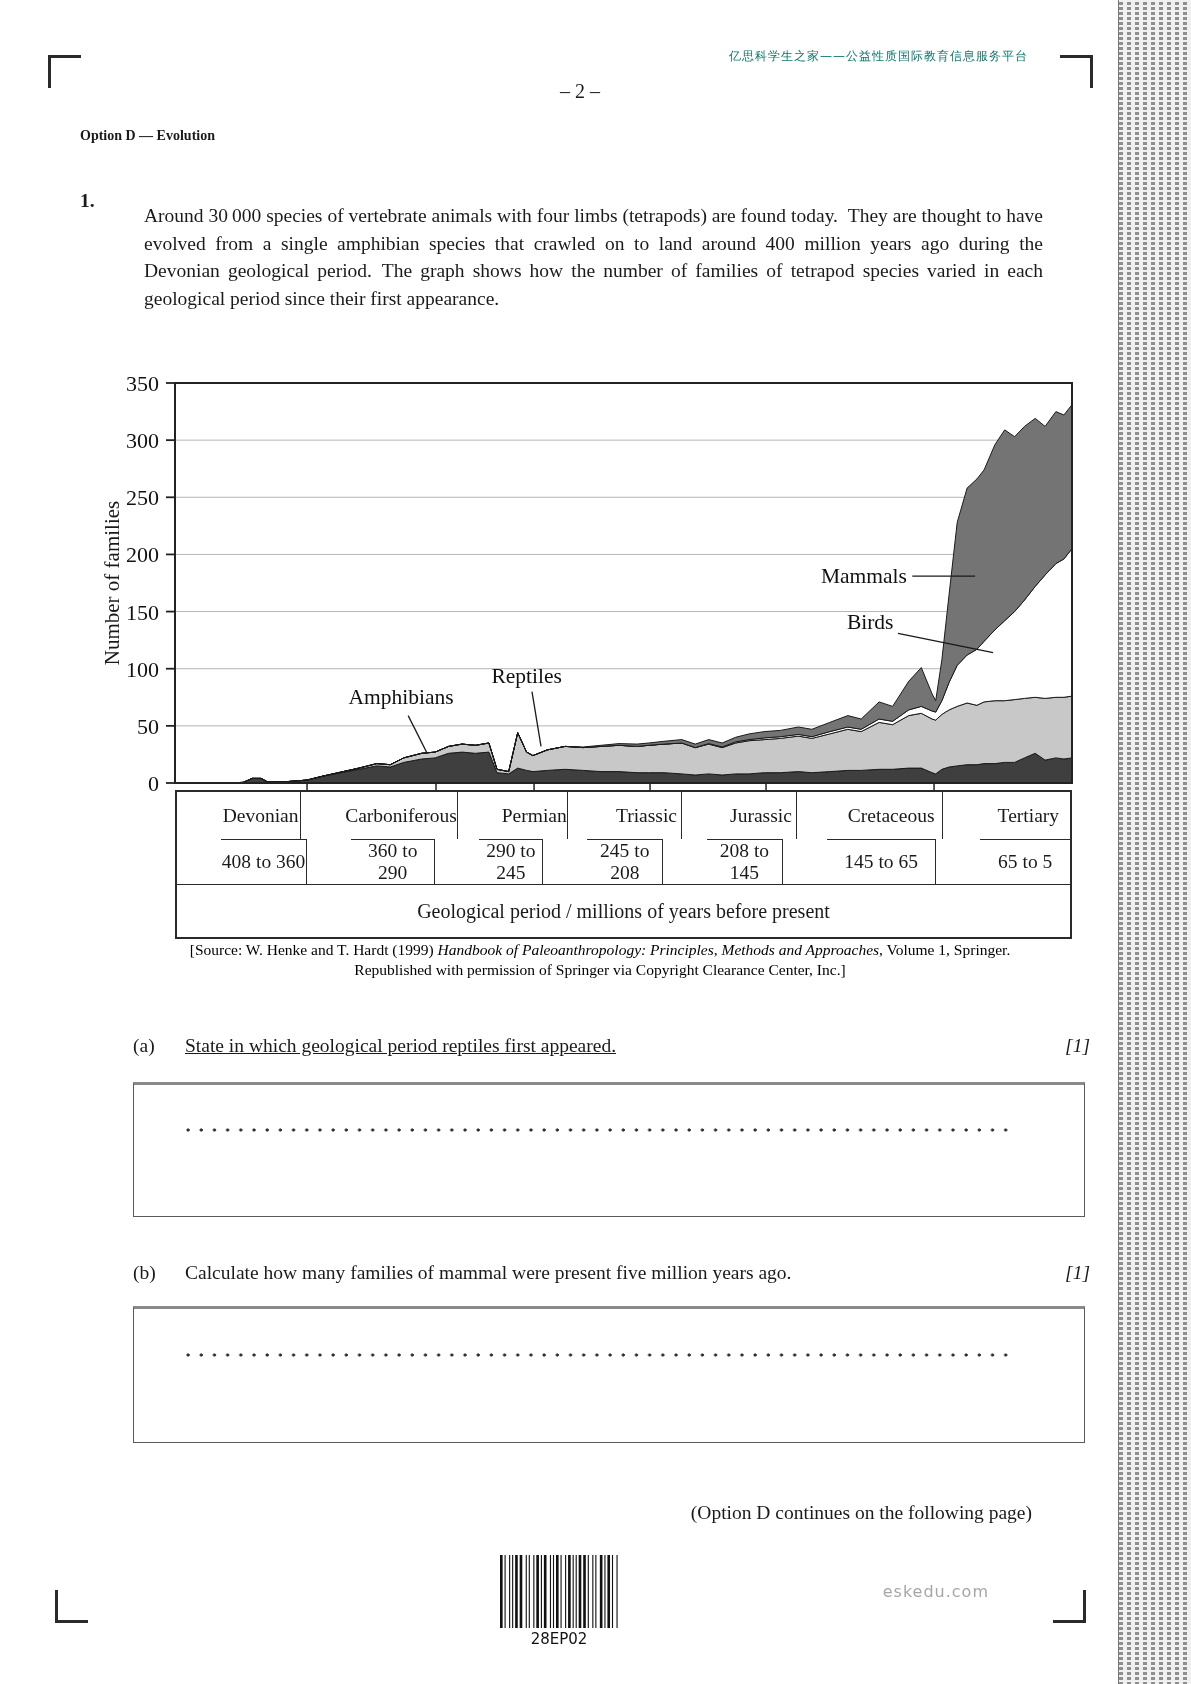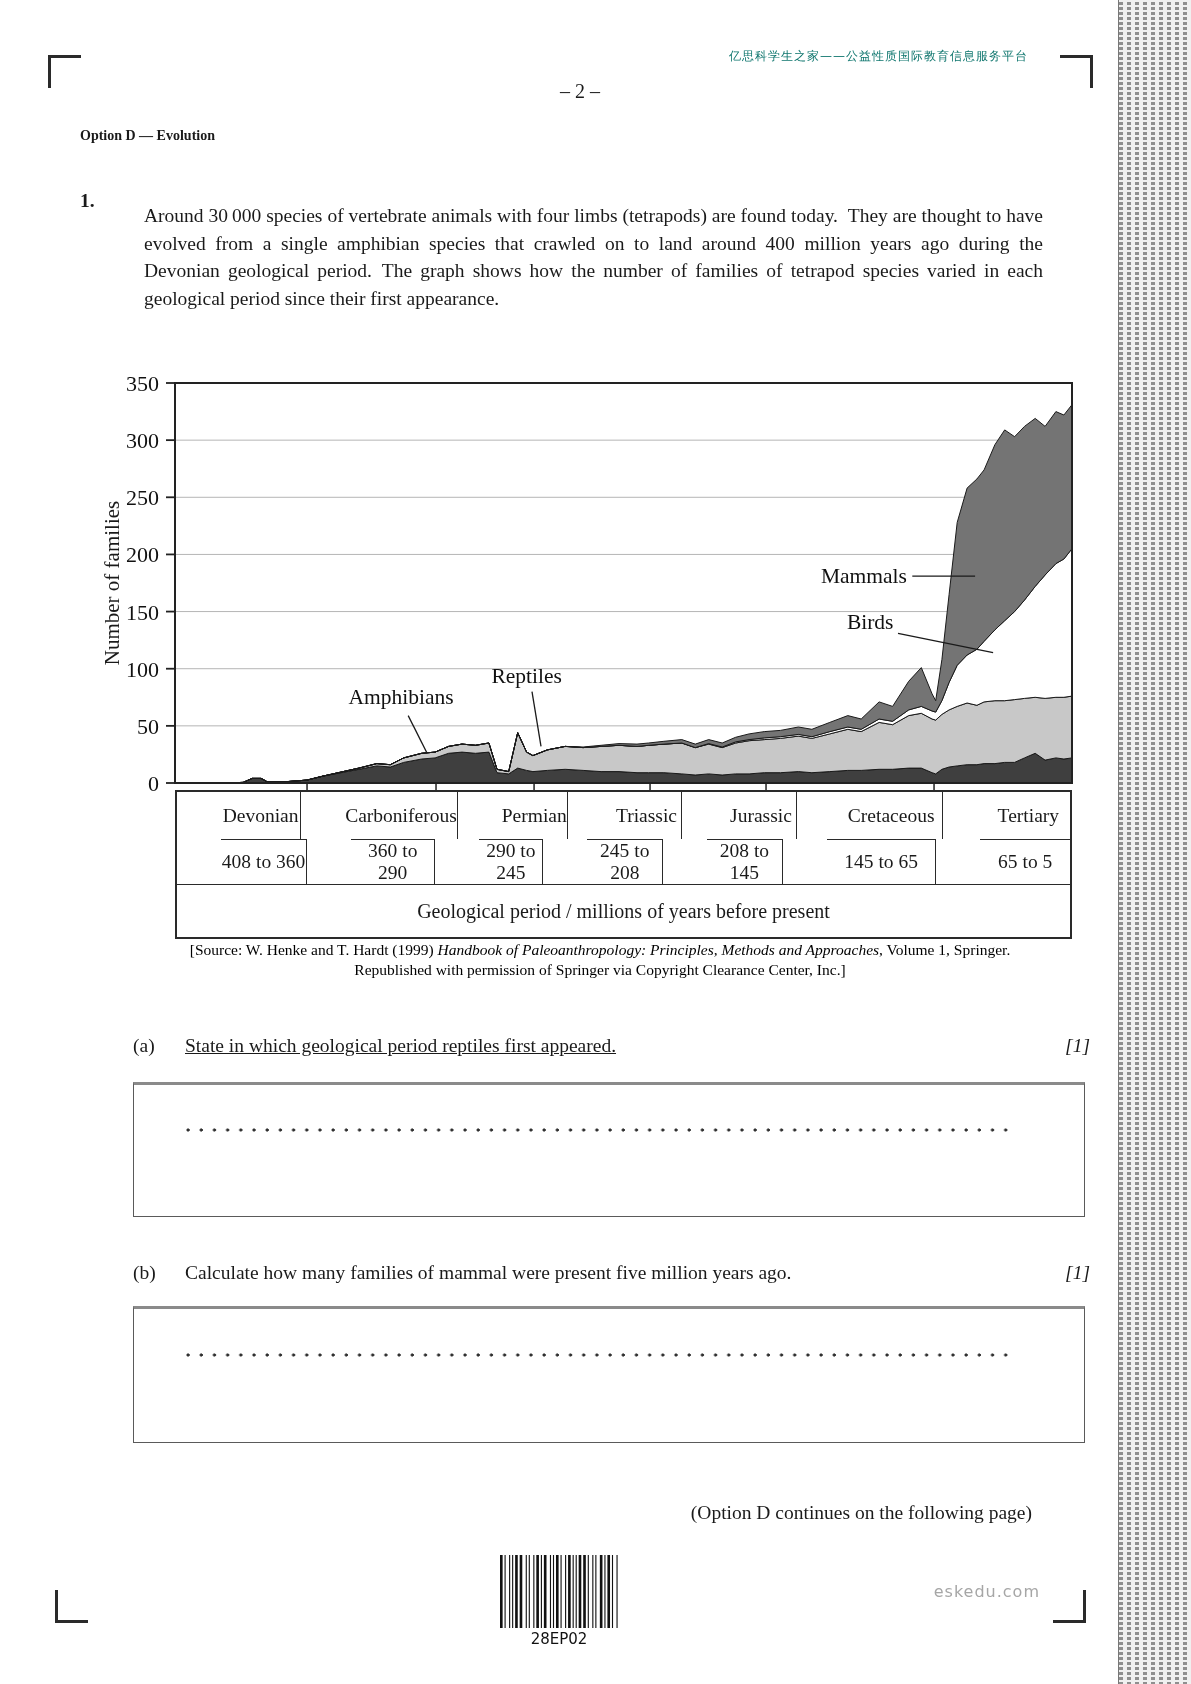--- a/index.html
+++ b/index.html
@@ -46,21 +46,21 @@
   .qrow-label{font-size:19.5px;}
   .marks{font-style:italic;font-size:19.5px;}
   .answer-box{border:1.5px solid #5a5a5a;border-top:3px solid #8a8a8a;box-sizing:border-box;background:#fff;}
   .dotline{position:absolute;left:52px;width:830px;height:4px;
     background-image:radial-gradient(circle at 2px 2px,#2f2f2f 1.35px,transparent 1.8px);
     background-size:13.2px 4px;background-repeat:repeat-x;}
   .continues{left:133px;top:1502px;width:899px;text-align:right;font-size:19.5px;}
   .barcode-wrap{left:500px;top:1555px;width:118px;height:95px;}
   .barcode-label{position:absolute;left:0;top:75px;width:118px;text-align:center;
     font-family:"DejaVu Sans", sans-serif;font-size:15px;color:#111;}
-  .site{left:860px;top:1582px;width:180px;text-align:right;
+  .site{left:809px;top:1582px;width:180px;text-align:right;
     font-family:"DejaVu Sans", sans-serif;font-size:16px;color:#a6a6a6;letter-spacing:1px;}
 </style>
 </head>
 <body>
 
 <div class="page">
 
   <div class="abs scan-strip"></div>
   <div class="mark mark-tl"></div>
   <div class="mark mark-tr"></div>

